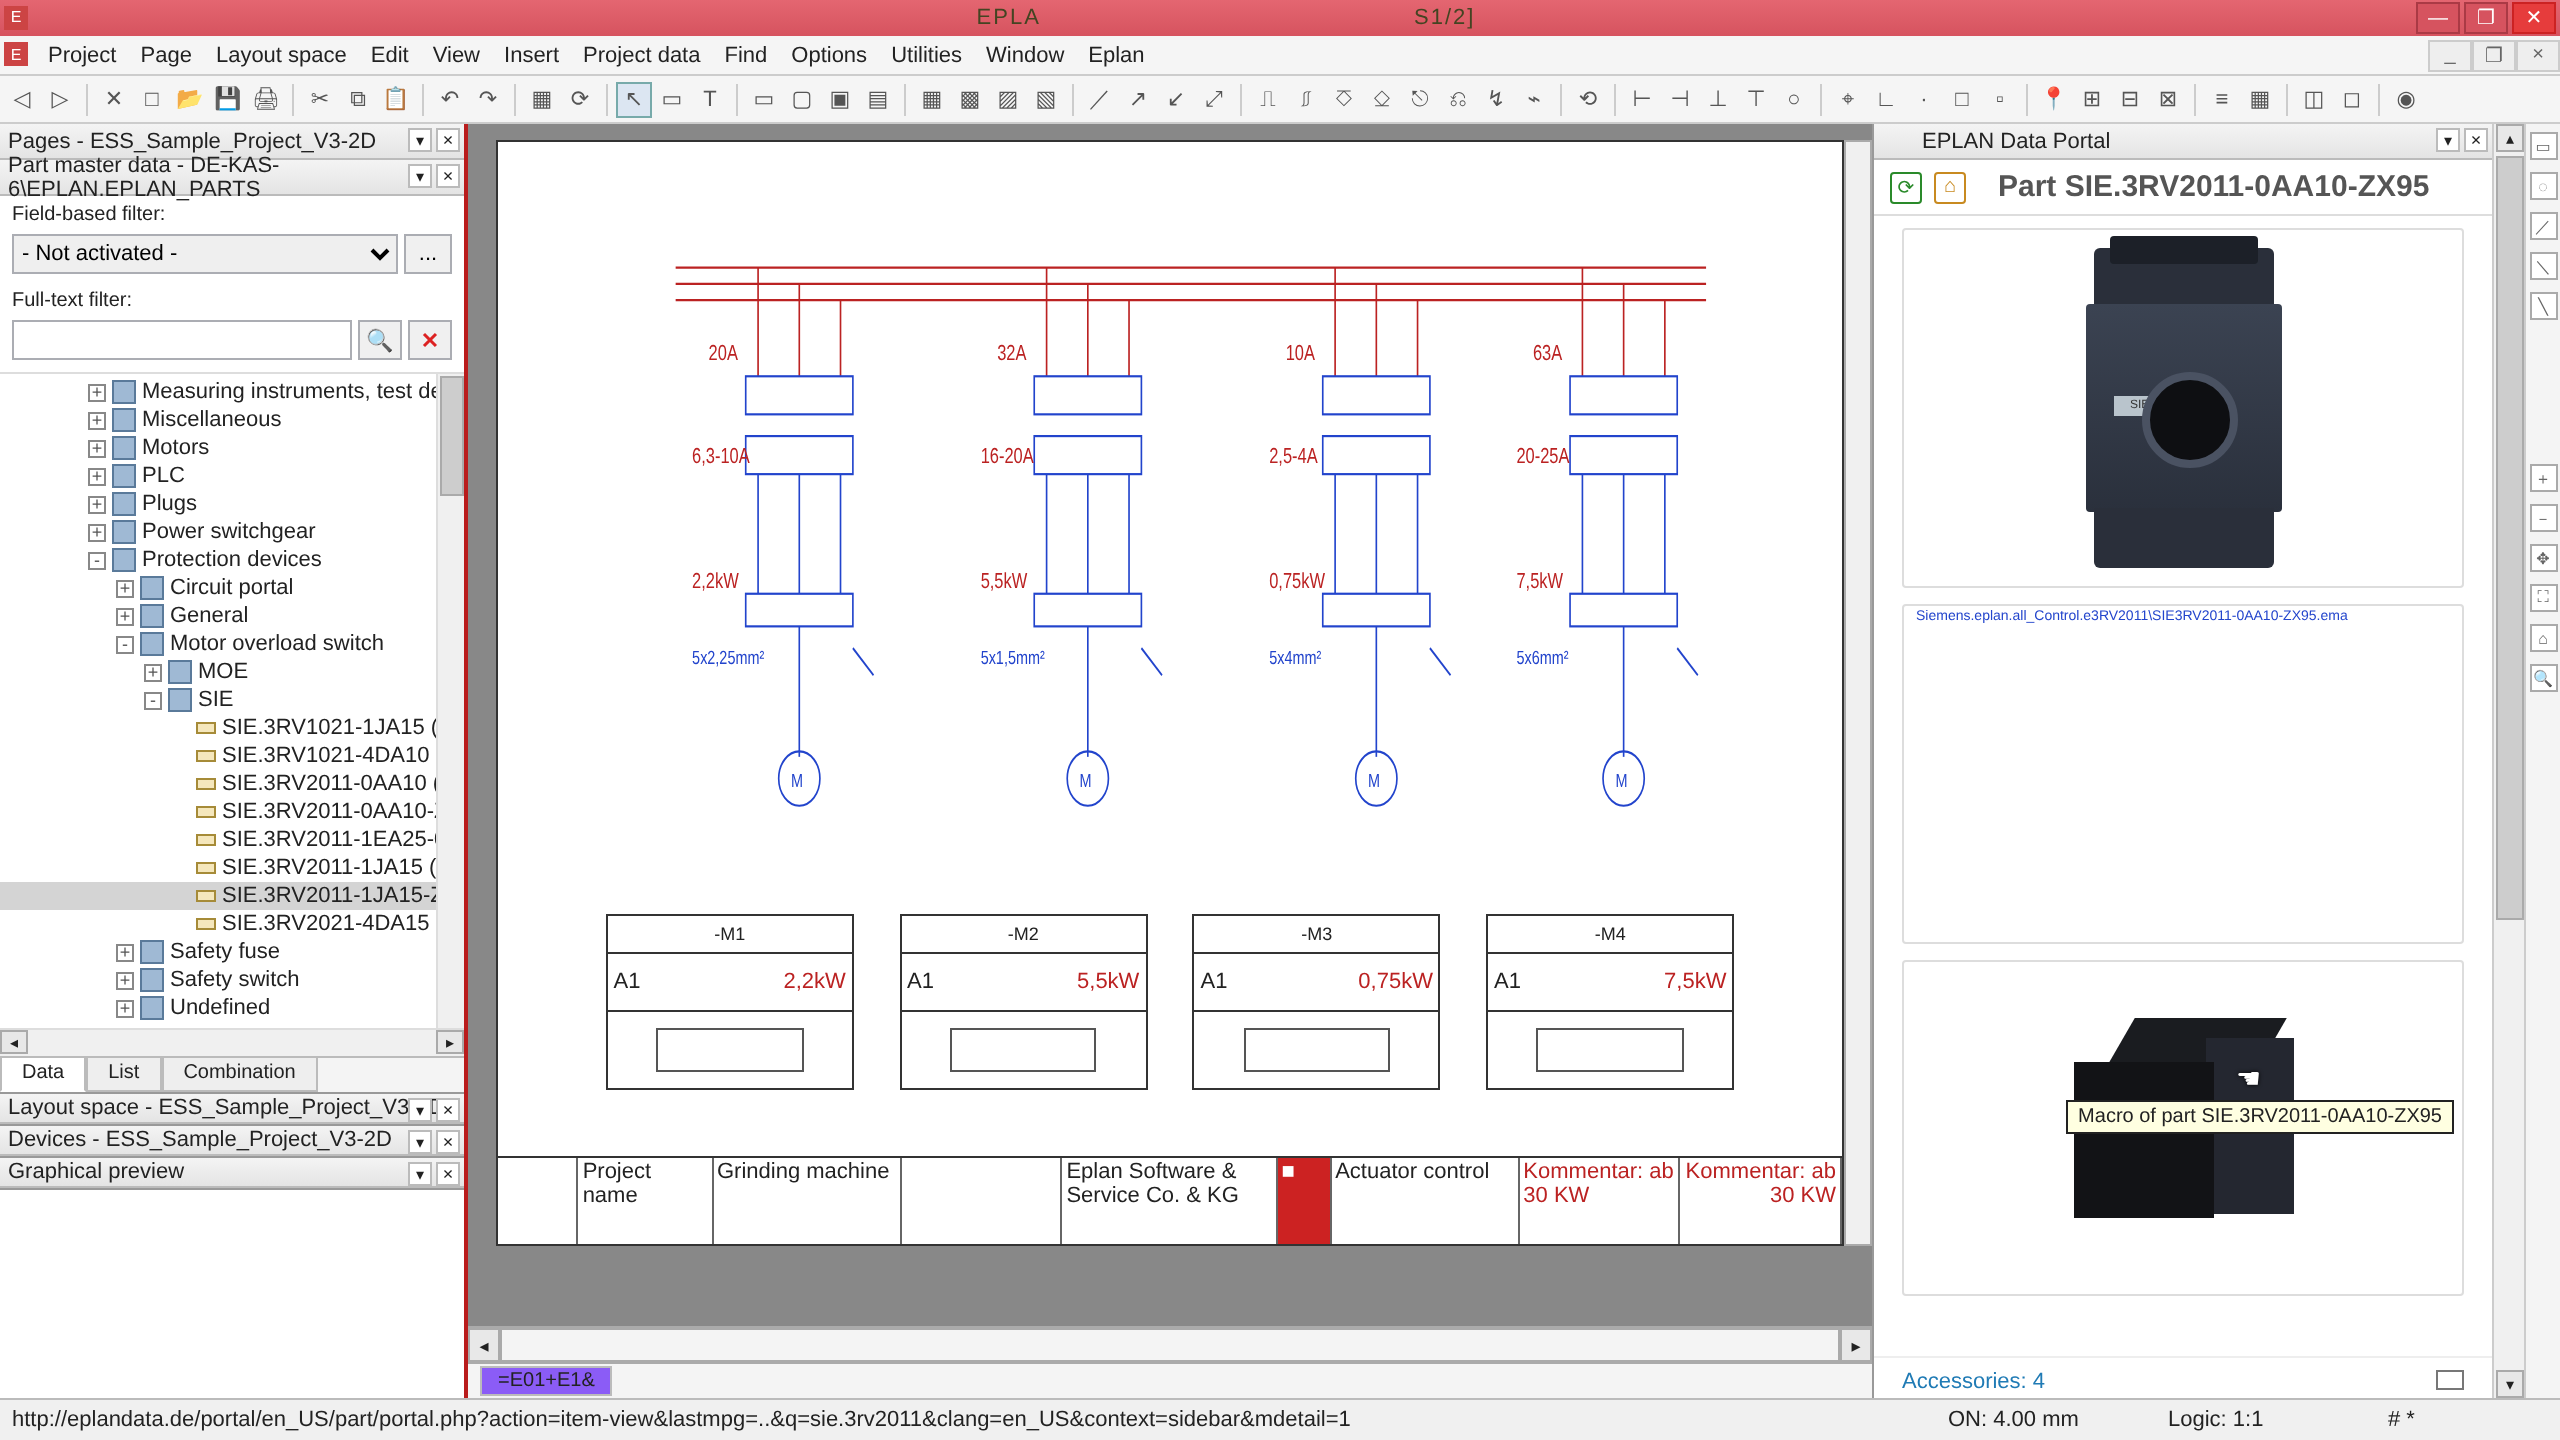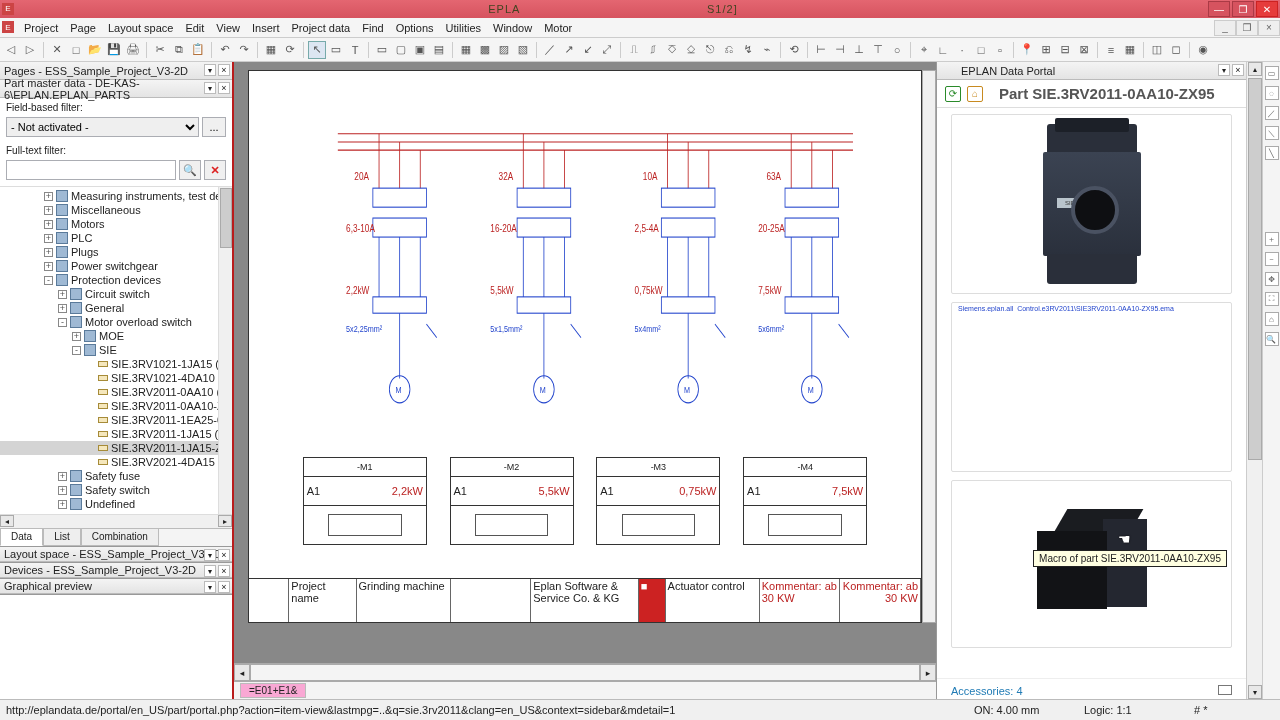--- a/index.html
+++ b/index.html
@@ -53,21 +53,21 @@
 .thin-panel{ height:16px; border-top:1px solid #999;}
 .preview-panel{ flex:1; background:#fff; border-top:1px solid #999; }
 .center-col{ flex:1; background:#888; position:relative; display:flex; flex-direction:column;}
 .drawing-outer{ flex:1; padding:4px 4px 0 4px; position:relative;}
 .paper{ position:absolute; left:14px; right:14px; top:8px; bottom:40px; background:#fff; border:1px solid #333;}
 .vscroll{ position:absolute; right:0; top:8px; bottom:40px; width:14px; background:#f0f0f0; border:1px solid #aaa;}
 .hscroll-row{height:18px; background:#f0f0f0; display:flex; align-items:stretch; border-top:1px solid #aaa;}
 .hscroll-row .arrow{width:16px;border:1px solid #aaa;background:#e8e8e8;display:flex;align-items:center;justify-content:center;font-size:9px;}
 .hscroll-row .track{flex:1;background:#f4f4f4;border:1px solid #aaa;}
 .pagecrumb{ height:18px; background:#f4f4f4; border-top:1px solid #aaa; display:flex; align-items:center;}
-.pagecrumb-tab{ margin-left:6px; padding:1px 8px; border:1px solid #bbb; background:#f9a8d4; font-size:10px;}
+.pagecrumb-tab{ margin-left:6px; padding:1px 8px; border:1px solid #bbb; background:#8b5cf6; font-size:10px;}
 .schem-area{ position:absolute; left:4%; right:4%; top:4%; bottom:22%; }
 .schem-grid{ position:relative; width:100%; height:100%;}
 .bus{ stroke:#b22; stroke-width:0.8;}
 .wire{ stroke:#24c; stroke-width:0.8;}
 .box{ fill:none; stroke:#24c; stroke-width:0.8;}
 .txt-red{ fill:#b22; font-size:8px; font-family:Arial;}
 .txt-blue{ fill:#24c; font-size:7px; font-family:Arial;}
 .module-table{ position:absolute; left:8%; right:8%; bottom:14%; height:16%; display:flex; gap:4%;}
 .mod{ flex:1; border:1px solid #333;}
 .mod-hdr{ height:22%; border-bottom:1px solid #333; display:flex; align-items:center; justify-content:center; font-size:9px; background:#fff;}
@@ -143,21 +143,21 @@
   <span>Page</span>
   <span>Layout space</span>
   <span>Edit</span>
   <span>View</span>
   <span>Insert</span>
   <span>Project data</span>
   <span>Find</span>
   <span>Options</span>
   <span>Utilities</span>
   <span>Window</span>
-  <span>Motor</span>
+  <span>Eplan</span>
   <span style="flex:1"></span>
   <div class="title-btn" style="background:#eee;border-color:#ccc;color:#666;">_</div>
   <div class="title-btn" style="background:#eee;border-color:#ccc;color:#666;">❐</div>
   <div class="title-btn" style="background:#eee;border-color:#ccc;color:#666;">×</div>
 </div>
 
 <div class="toolbar">
   <div class="tool-btn">◁</div>
   <div class="tool-btn">▷</div>
   <div class="sep"></div>
@@ -291,21 +291,21 @@
               <span class="lbl">Power switchgear</span>
             </li>
             <li class="indent-1">
               <span class="expander">-</span>
               <span class="node-icon"></span>
               <span class="lbl">Protection devices</span>
             </li>
             <li class="indent-2">
               <span class="expander">+</span>
               <span class="node-icon"></span>
-              <span class="lbl">Circuit switch</span>
+              <span class="lbl">Circuit portal</span>
             </li>
             <li class="indent-2">
               <span class="expander">+</span>
               <span class="node-icon"></span>
               <span class="lbl">General</span>
             </li>
             <li class="indent-2">
               <span class="expander">-</span>
               <span class="node-icon"></span>
               <span class="lbl">Motor overload switch</span>

